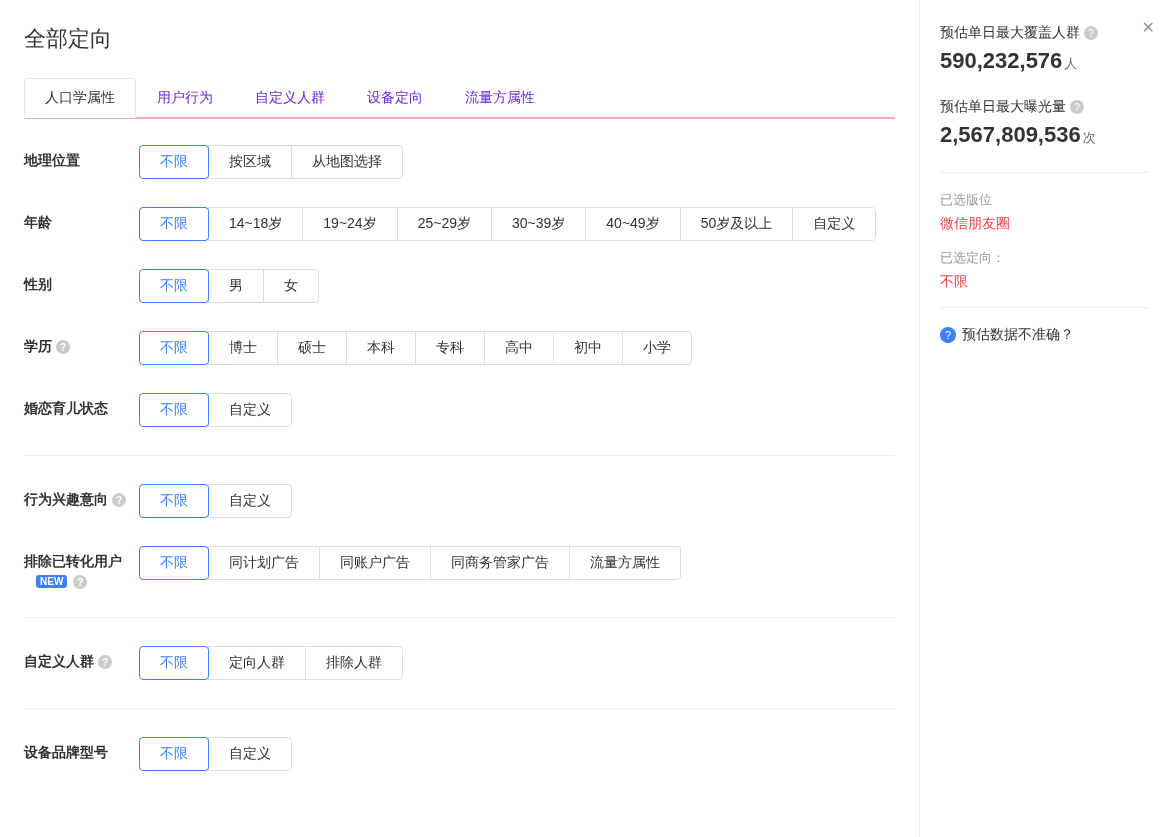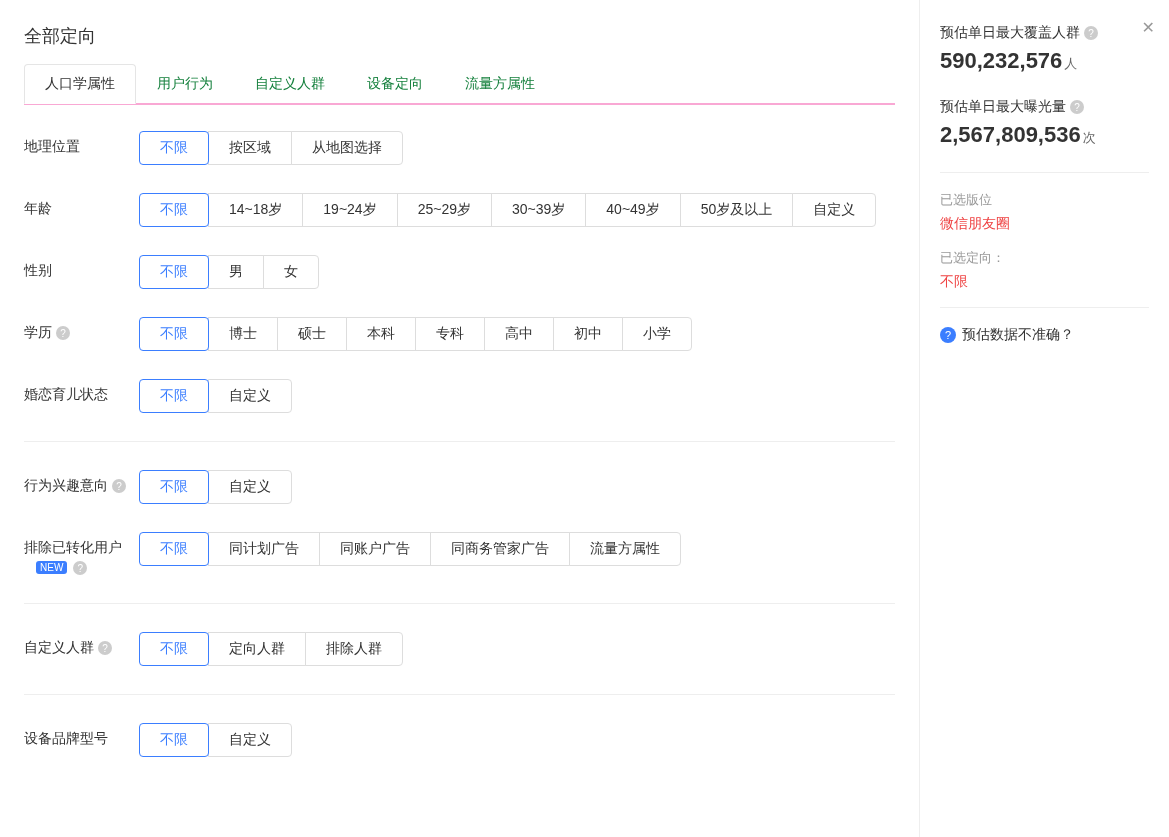--- a/index.html
+++ b/index.html
@@ -15,34 +15,34 @@
     }
     .main-panel {
       flex: 1;
       padding: 24px 24px 0 24px;
       overflow-y: auto;
       position: relative;
     }
     .main-panel::-webkit-scrollbar { width: 6px; }
     .main-panel::-webkit-scrollbar-thumb { background: #ccc; border-radius: 3px; }
     .page-title {
-      font-size: 18px;
+      font-size: 22px;
       font-weight: 500;
-      margin-bottom: 16px;
+      margin-bottom: 24px;
       color: #333;
     }
     .tabs {
       display: flex;
       border-bottom: 2px solid #f9a8d4;
       margin-bottom: 26px;
     }
     .tab {
       padding: 10px 20px;
       cursor: pointer;
-      color: #15803d;
+      color: #6d28d9;
       border: 1px solid transparent;
       border-bottom: none;
       background: #fff;
       font-size: 14px;
     }
     .tab.active {
       color: #333;
       font-weight: 500;
       border: 1px solid #e5e5e5;
       border-bottom: 1px solid #fff;
@@ -57,20 +57,21 @@
     }
     .form-label {
       width: 115px;
       flex-shrink: 0;
       color: #333;
       font-size: 14px;
       padding-top: 7px;
       display: flex;
       align-items: center;
       gap: 4px;
+      font-weight: bold;
     }
     .help-icon {
       display: inline-flex;
       align-items: center;
       justify-content: center;
       width: 14px;
       height: 14px;
       border-radius: 50%;
       background: #ccc;
       color: #fff;

